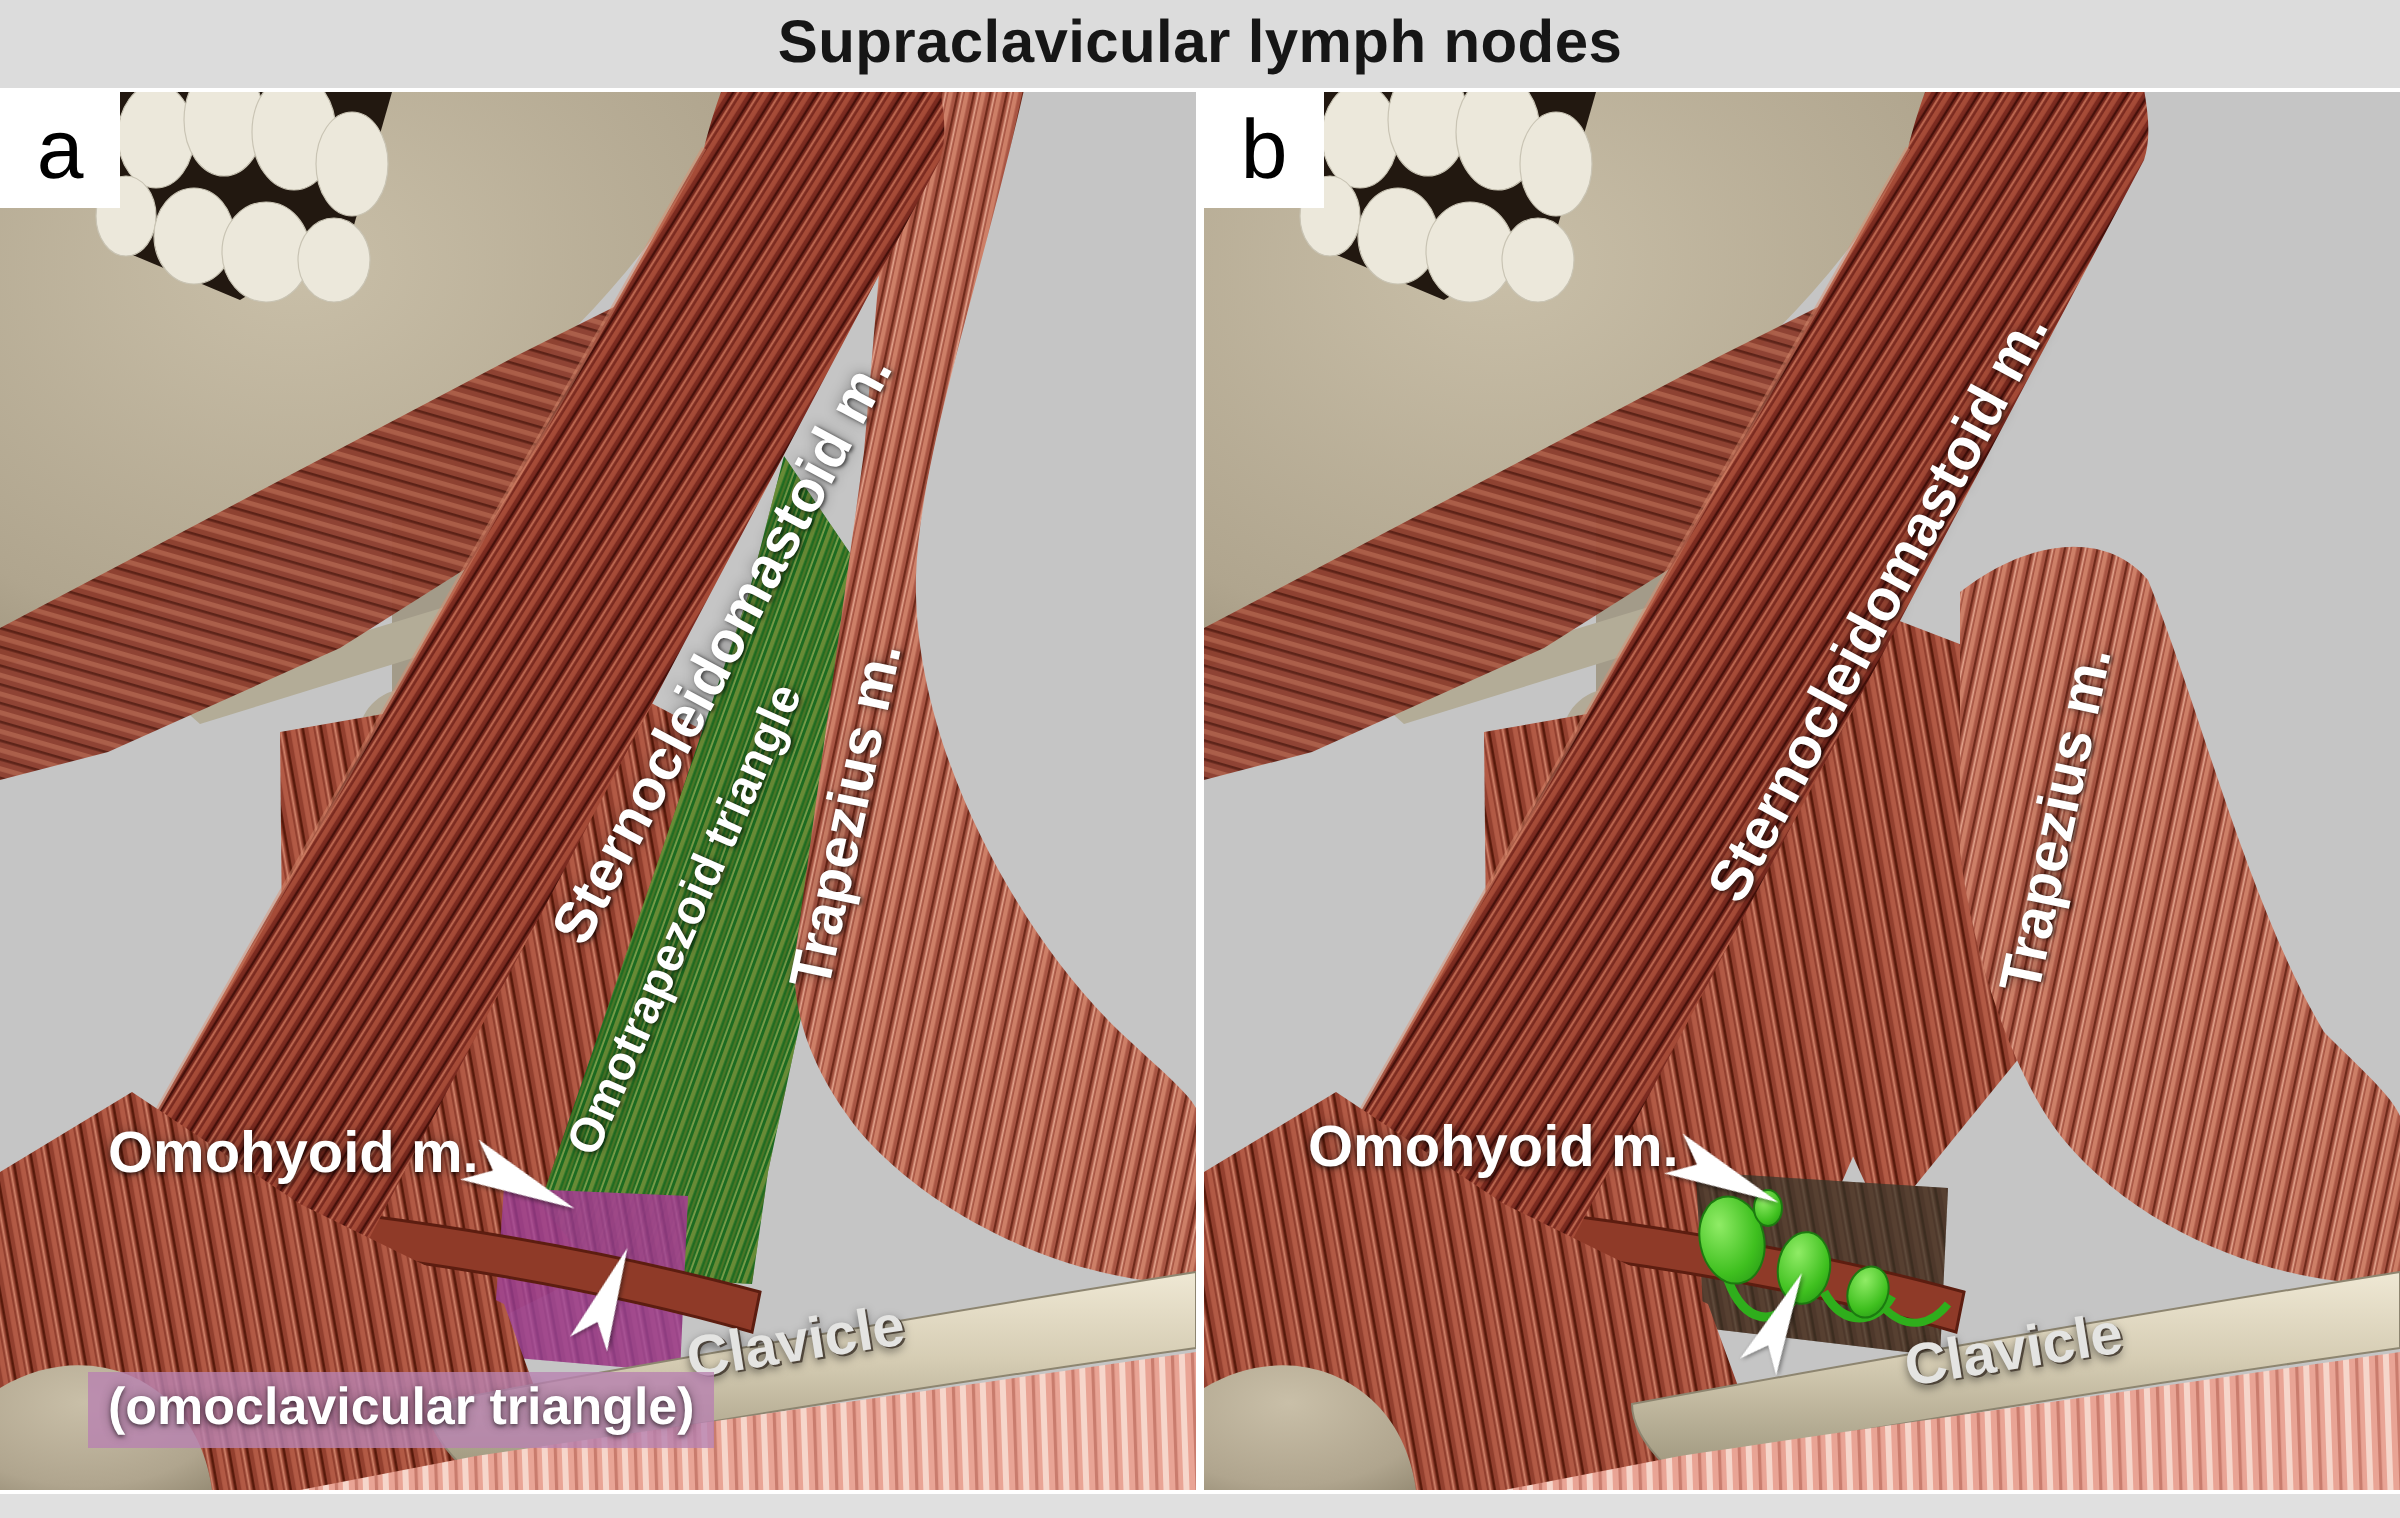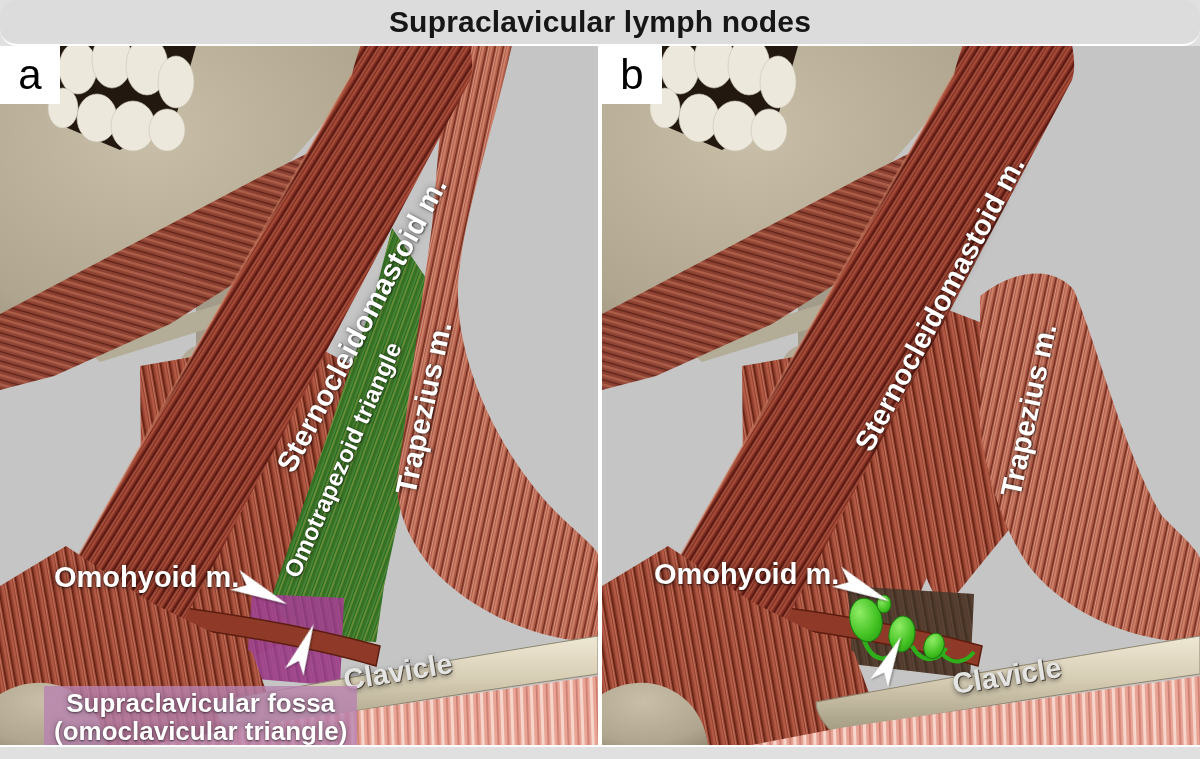--- a/index.html
+++ b/index.html
@@ -3,21 +3,21 @@
 <meta charset="utf-8">
 <style>
   html,body{margin:0;padding:0;background:#888;}
   #figure{
     position:relative;width:1200px;height:759px;margin:0 auto;
     background:#e0e0e0;overflow:hidden;
     font-family:"Liberation Sans",sans-serif;
   }
   .title-bar{
     height:44px;display:flex;align-items:center;justify-content:center;
-    background:#dcdcdc;border-bottom:2px solid #fff;border-radius:17px;
+    background:#dcdcdc;border-bottom:2px solid #fff;
   }
   .title-bar .title{font-size:30px;font-weight:700;color:#161616;letter-spacing:.2px;}
   .panels{display:flex;gap:4px;background:#fff;height:699px;}
   .panel{
     position:relative;width:598px;height:699px;background:#c5c5c5;overflow:hidden;flex:none;
   }
   .footer-strip{height:12px;background:#e0e0e0;border-top:2px solid #fff;}
   .panel svg.anat{position:absolute;left:0;top:0;}
   .badge{
     position:absolute;left:0;top:0;width:60px;height:58px;background:#fff;color:#000;
@@ -177,21 +177,20 @@
       <div class="lbl rot" style="left:424px;top:362px;--r:-78deg;">Trapezius m.</div>
       <div class="lbl" style="left:54px;top:517px;">Omohyoid m.</div>
       <svg class="arrow" style="left:232px;top:535px;transform:rotate(25deg);" width="58" height="22" viewBox="0 0 58 22">
         <polygon points="58,11 0,0 13,11 0,22" fill="#fff"></polygon>
       </svg>
       <div class="lbl rot clav" style="left:398px;top:626px;--r:-9deg;">Clavicle</div>
       <svg class="arrow" style="left:278px;top:592px;transform:rotate(-68deg);" width="52" height="20" viewBox="0 0 52 20">
         <polygon points="52,10 0,0 12,10 0,20" fill="#fff"></polygon>
       </svg>
       <div class="fossa-block">
-        <div>Supraclavicular fossa</div>
         <div>(omoclavicular triangle)</div>
       </div>
     </div>
 
     <div class="panel">
       <svg class="anat" width="598" height="699" viewBox="0 0 598 699">
         <g>
           <rect x="196" y="140" width="92" height="430" rx="30" fill="#a39b89"></rect>
           <ellipse cx="202" cy="190" rx="26" ry="22" fill="#b2aa97"></ellipse>
           <ellipse cx="264" cy="252" rx="24" ry="20" fill="#b2aa97"></ellipse>

